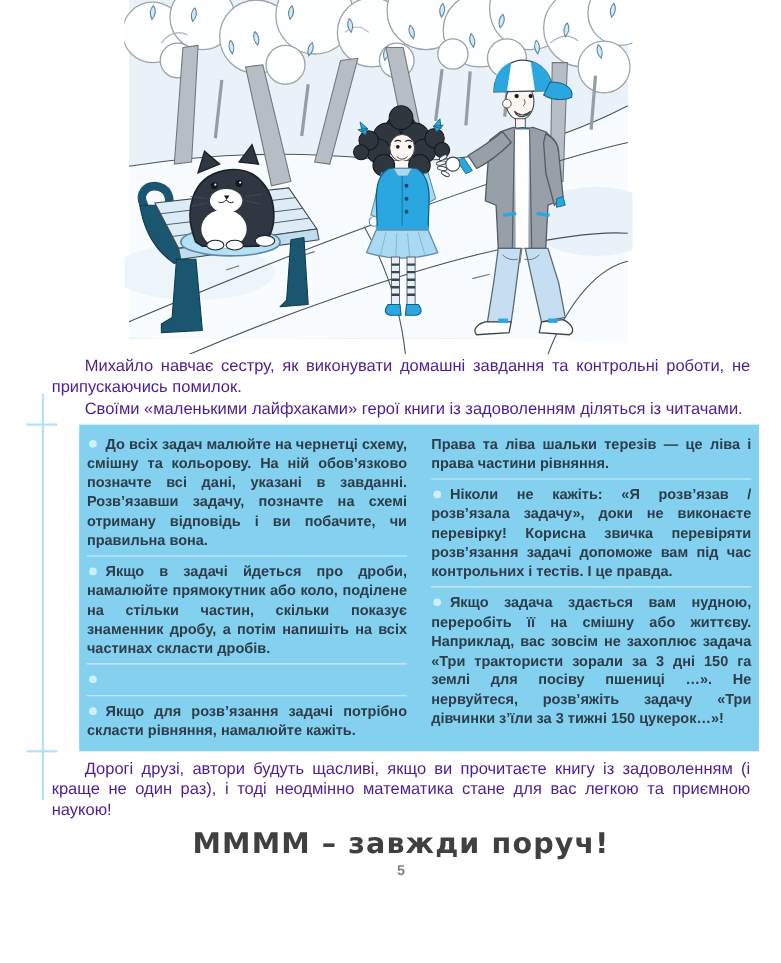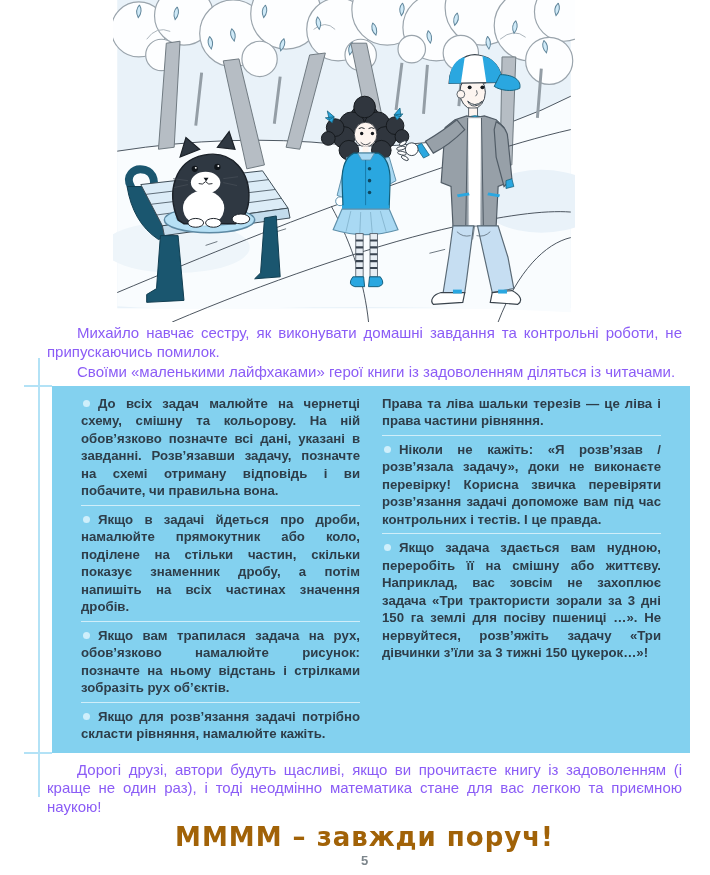--- a/index.html
+++ b/index.html
@@ -3,37 +3,37 @@
 <meta charset="utf-8">
 <style>
   html,body{margin:0;padding:0;background:#fff;}
   .page{position:relative;width:710px;height:875px;background:#fff;overflow:hidden;
         font-family:"Liberation Sans",sans-serif;}
   
   .art-wrap{position:relative;height:322px;}
   .art-wrap svg{position:absolute;left:113px;top:0;width:462px;height:322px;}
   
   .content{padding:2px 28px 0 47px;}
-  .body-text{font-size:15px;line-height:18.5px;text-align:justify;color:#8b5cf6;margin:0 0 2px;}
+  .body-text{font-size:15px;line-height:18.5px;text-align:justify;color:#4c1d95;margin:0 0 2px;}
   .indent{text-indent:30px;}
   
   .tipwrap{position:relative;margin:4px -8px 8px 5px;}
   .mark{position:absolute;background:#b3e2f6;}
   .mark-v{left:-14px;top:-28px;bottom:-44px;width:2px;}
   .mark-h{left:-28px;width:28px;height:2px;}
   .mark-h.top{top:-1px;}
   .mark-h.bottom{bottom:-1px;}
-  .tipbox{background:#83d1ef;padding:9px 29px 10px;display:flex;gap:22px;}
+  .tipbox{background:#83d1ef;padding:9px 7px 10px;display:flex;gap:22px;margin-left:20px;}
   .tipcol{flex:1;min-width:0;}
   .tip{margin:0;font-size:13.2px;line-height:17.5px;font-weight:bold;color:#2e3d49;text-align:justify;}
   .tip + .tip{border-top:1px solid rgba(255,255,255,.62);margin-top:5px;padding-top:5px;}
   .dot{display:inline-block;width:7px;height:7px;border-radius:50%;background:#cfeffb;
        margin:0 8px 2px 2px;vertical-align:middle;}
   
-  .slogan{text-align:center;color:#a16207;font-weight:bold;font-size:26px;line-height:30px;
+  .slogan{text-align:center;color:#404040;font-weight:bold;font-size:26px;line-height:30px;
           letter-spacing:1px;margin:6px 0 2px;font-family:"DejaVu Sans",sans-serif;}
   .pagenum{text-align:center;color:#7d868c;font-size:13px;line-height:14px;font-weight:bold;}
 </style>
 </head>
 <body>
 
 <div class="page">
 
   <div class="art-wrap" role="img" aria-label="Зимовий парк: хлопчик у кепці розмовляє з кучерявою дівчинкою; поруч на блакитній лавці сидить товстий чорно-білий кіт">
     <svg viewBox="0 0 462 328" xmlns="http://www.w3.org/2000/svg">
@@ -222,22 +222,22 @@
     <p class="body-text indent">Своїми «маленькими лайфхаками» герої книги із задоволенням діляться із читачами.</p>
 
     <div class="tipwrap">
       <div class="mark mark-v"></div>
       <div class="mark mark-h top"></div>
       <div class="mark mark-h bottom"></div>
 
       <div class="tipbox">
         <div class="tipcol">
           <p class="tip"><span class="dot"></span><span>До всіх задач малюйте на чернетці схему, смішну та кольорову. На ній обов’язково позначте всі дані, указані в завданні. Розв’язавши задачу, позначте на схемі отриману відповідь і ви побачите, чи правильна вона.</span></p>
-          <p class="tip"><span class="dot"></span><span>Якщо в задачі йдеться про дроби, намалюйте прямокутник або коло, поділене на стільки частин, скільки показує знаменник дробу, а потім напишіть на всіх частинах значення дробів.</span></p>
-          <p class="tip"><span class="dot"></span><span>Якщо вам трапилася задача на рух, обов’язково намалюйте рисунок: позначте на ньому відстань і стрілками зобразіть рух об’єктів.</span></p>
+          <p class="tip"><span class="dot"></span><span>Якщо в задачі йдеться про дроби, намалюйте прямокутник або коло, поділене на стільки частин, скільки показує знаменник дробу, а потім напишіть на всіх частинах скласти дробів.</span></p>
+          <p class="tip"><span class="dot"></span></p>
           <p class="tip"><span class="dot"></span><span>Якщо для розв’язання задачі потрібно скласти рівняння, намалюйте кажіть.</span></p>
         </div>
         <div class="tipcol">
           <p class="tip"><span>Права та ліва шальки терезів — це ліва і права частини рівняння.</span></p>
           <p class="tip"><span class="dot"></span><span>Ніколи не кажіть: «Я розв’язав / розв’язала задачу», доки не виконаєте перевірку! Корисна звичка перевіряти розв’язання задачі допоможе вам під час контрольних і тестів. І це правда.</span></p>
           <p class="tip"><span class="dot"></span><span>Якщо задача здається вам нудною, переробіть її на смішну або життєву. Наприклад, вас зовсім не захоплює задача «Три трактористи зорали за 3 дні 150 га землі для посіву пшениці …». Не нервуйтеся, розв’яжіть задачу «Три дівчинки з’їли за 3 тижні 150 цукерок…»!</span></p>
         </div>
       </div>
     </div>
 

